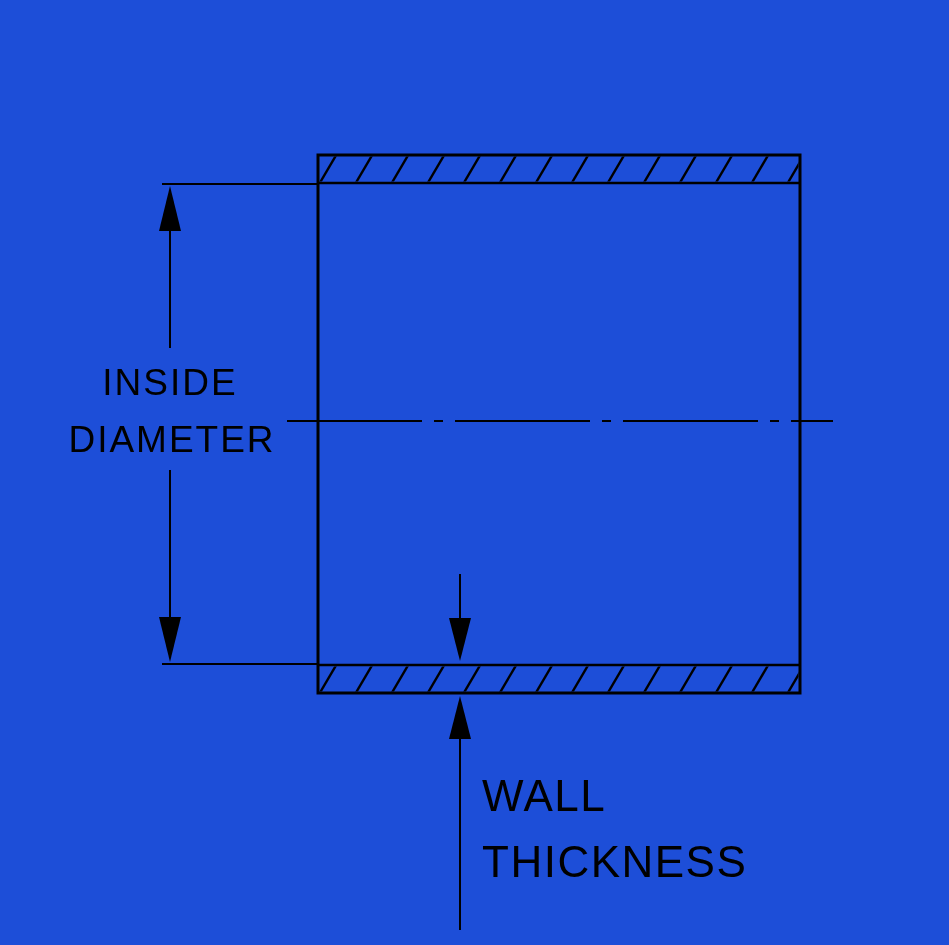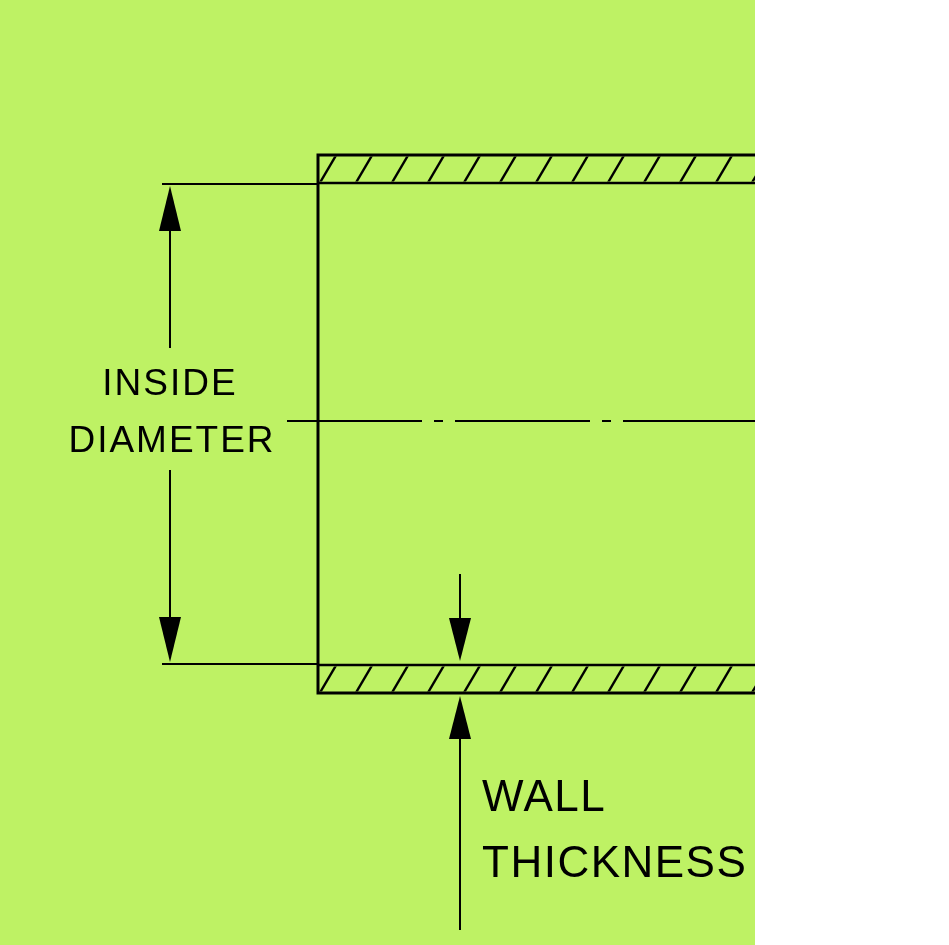--- a/index.html
+++ b/index.html
@@ -2,23 +2,23 @@
 <html><head>
 <meta charset="utf-8">
 <style>
   html, body {
     margin: 0;
     padding: 0;
     background: #ffffff;
   }
   .stage {
     position: relative;
-    width: 755px;
+    width: 949px;
     height: 945px;
-    background: #bef264;
+    background: #1d4ed8;
     overflow: hidden;
     font-family: "Liberation Sans", sans-serif;
   }
   svg { display: block; }
   text {
     fill: #000000;
     font-family: "Liberation Sans", sans-serif;
   }
 </style>
 </head>

